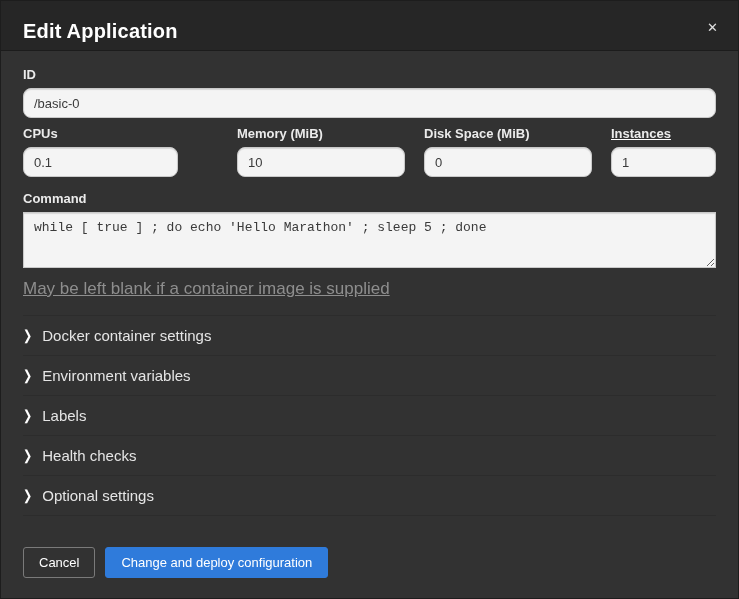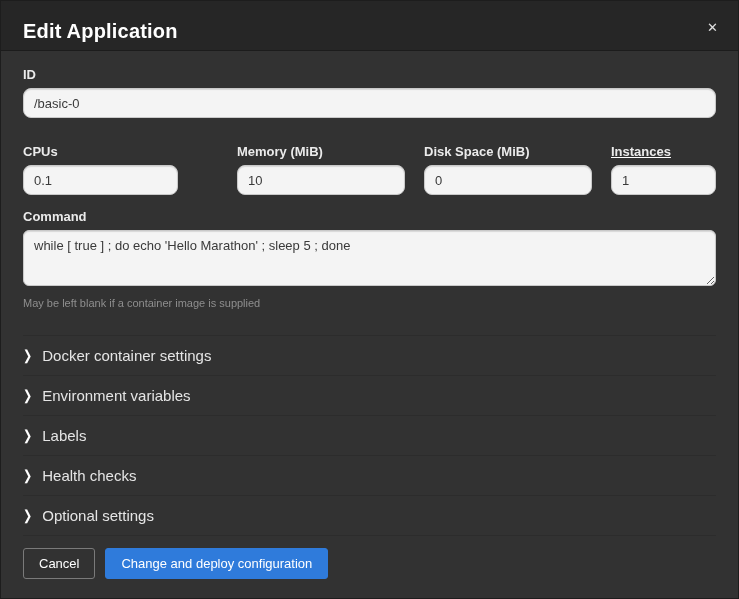--- a/index.html
+++ b/index.html
@@ -65,43 +65,44 @@
     font-size: 13px;
     color: #3a3a3a;
     font-family: "Liberation Sans", sans-serif;
     box-shadow: inset 0 1px 1px rgba(0,0,0,0.12);
   }
   textarea {
     width: 100%;
     height: 56px;
     background: #f4f4f4;
     border: 1px solid #c9c9c9;
-    border-radius: 6px;
+    border-radius: 0;
     padding: 7px 10px;
     font-size: 13px;
     color: #3a3a3a;
-    font-family: Liberation Sans, sans-serif;
+    font-family: Liberation Mono, monospace;
     resize: vertical;
     box-shadow: inset 0 1px 1px rgba(0,0,0,0.12);
     line-height: 1.3;
   }
-  .field-group { margin-bottom: 26px; }
+  .field-group { margin-bottom: 8px; }
   .field-row {
     display: flex;
     gap: 19px;
     margin-bottom: 14px;
   }
   .col-cpus      { flex: 0 0 155px; }
   .col-memory    { flex: 0 0 168px; margin-left: 40px; }
   .col-disk      { flex: 0 0 168px; }
   .col-instances { flex: 1 1 auto; text-decoration: underline; }
   .help-text {
     margin-top: 7px;
-    font-size: 11px;
+    font-size: 17px;
     color: #8e8e8e;
+    text-decoration: underline;
   }
   .sections {
     margin-top: 16px;
   }
   .section-row {
     display: flex;
     align-items: center;
     padding: 11px 0;
     border-top: 1px solid #2c2c2c;
     cursor: pointer;

